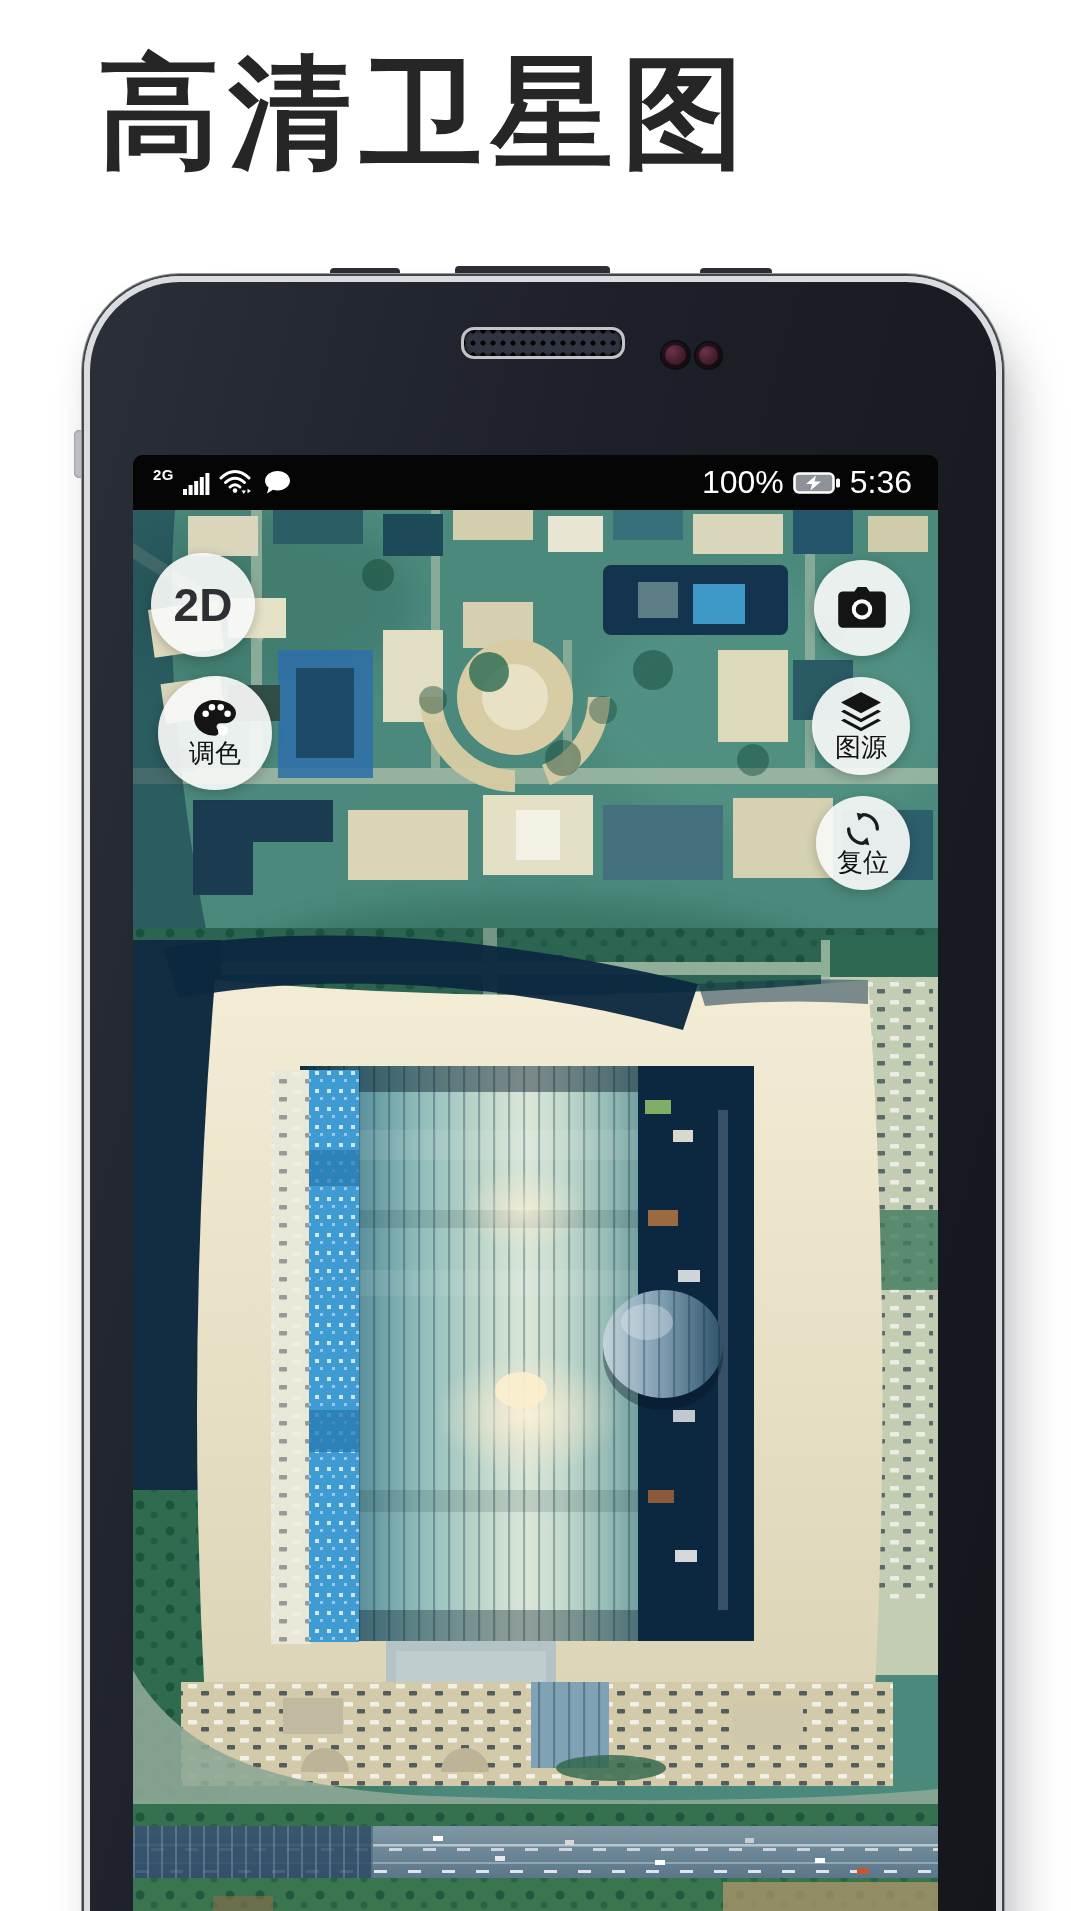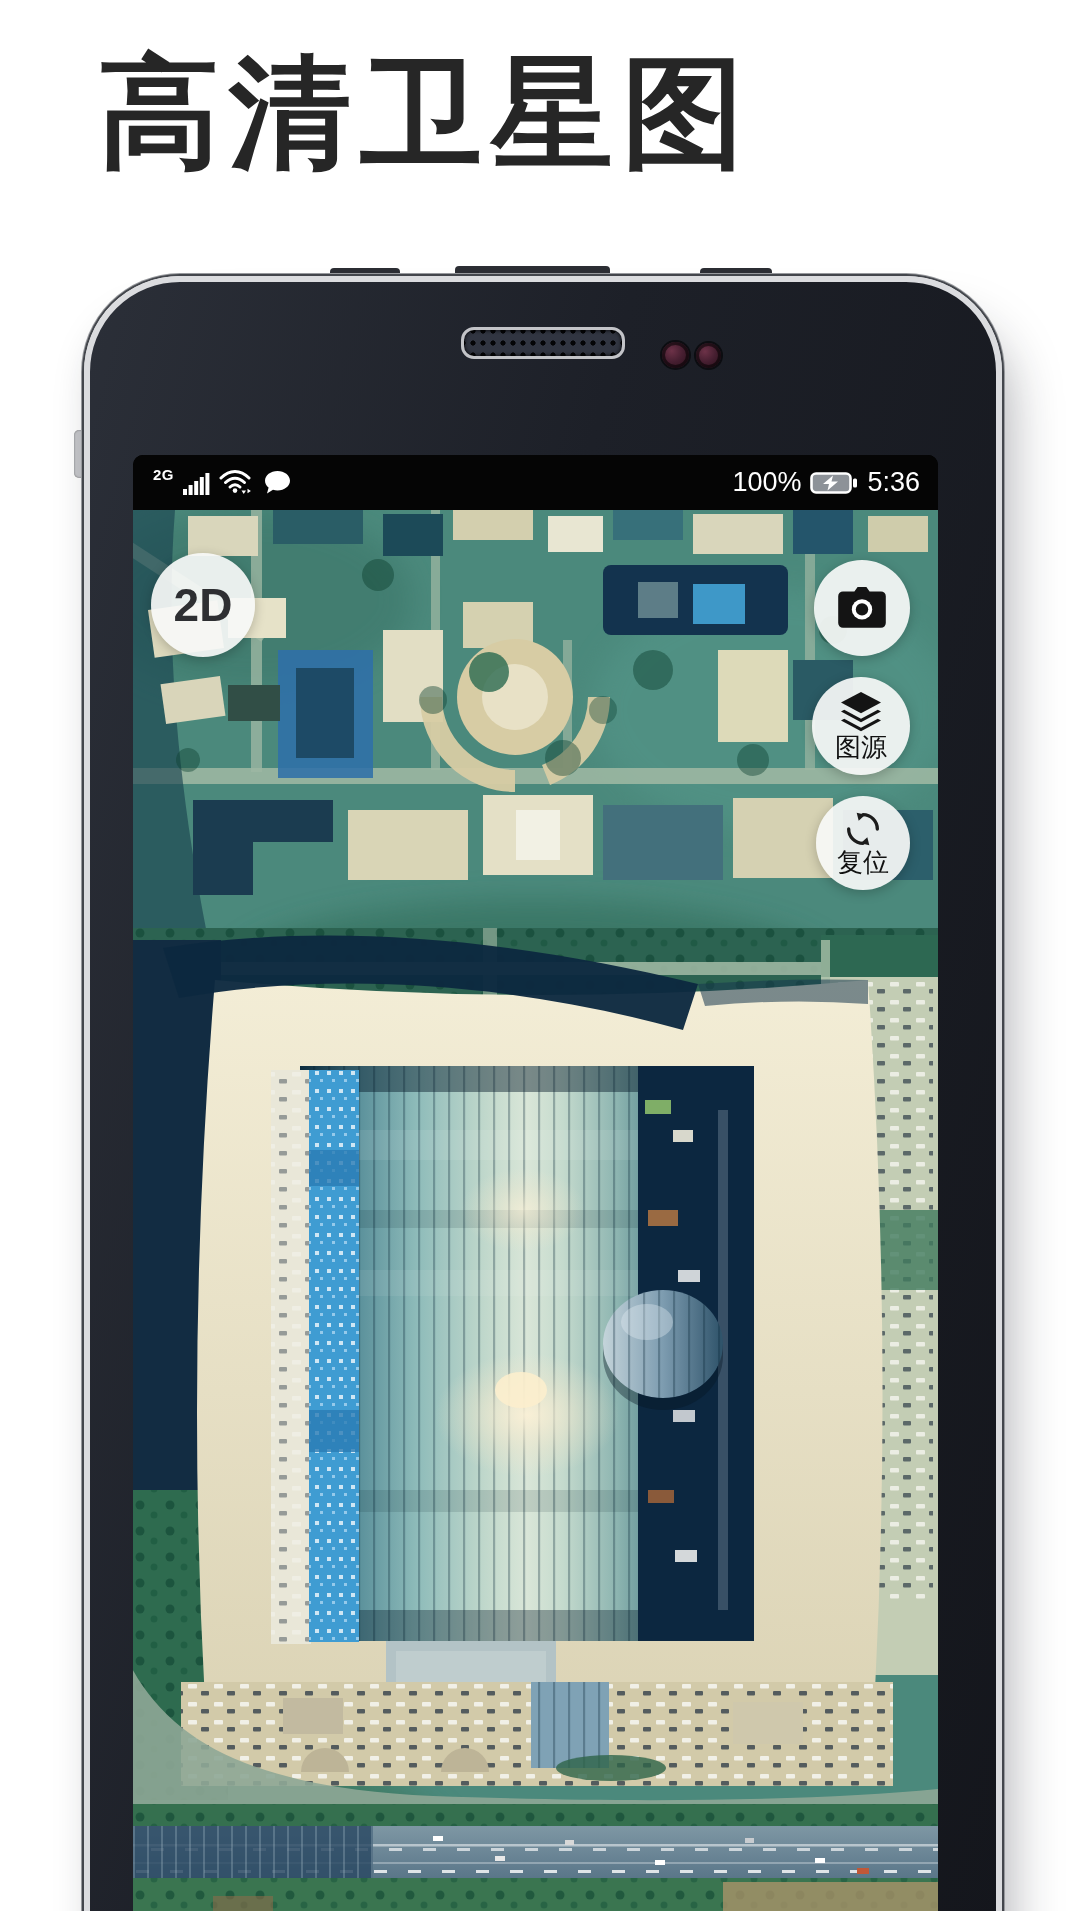--- a/index.html
+++ b/index.html
@@ -42,25 +42,25 @@
   .cam-dot.d1{left:572px;top:60px;}
   .cam-dot.d2{left:606px;top:61px;width:25px;height:25px;}
   
   .screen{
     position:absolute;left:43px;top:173px;width:805px;bottom:0;
     background:#000;border-radius:10px 10px 0 0;overflow:hidden;
   }
   .statusbar{
     position:absolute;top:0;left:0;width:805px;height:55px;background:#050505;
     display:flex;align-items:center;justify-content:space-between;
-    color:#fff;box-sizing:border-box;padding:0 18px 0 20px;
+    color:#fff;box-sizing:border-box;padding:0 26px 0 20px;
   }
   .sb-group{display:flex;align-items:center;gap:9px;}
   .sb-net{font-size:15px;font-weight:bold;transform:translateY(-8px);letter-spacing:.5px;}
-  .sb-text{font-size:27px;font-weight:400;}
+  .sb-text{font-size:32px;font-weight:400;}
   
   .map{
     position:absolute;top:55px;left:0;width:805px;bottom:0;
     background:#4b897c;overflow:hidden;
   }
   .map-art{position:absolute;top:0;left:0;}
   
   .mbtn{
     position:absolute;border-radius:50%;
     background:rgba(247,248,247,.92);
@@ -360,20 +360,31 @@
           <rect x="0" y="1368" width="805" height="33" fill="url(#pTrees)"></rect>
           <rect x="590" y="1372" width="215" height="29" fill="#b0956b" opacity=".75"></rect>
           <rect x="80" y="1386" width="60" height="15" fill="#8a6a4a" opacity=".6"></rect>
         </g>
       </svg>
 
       <div class="mbtn btn-2d">
         <span class="blabel">2D</span>
       </div>
 
+      <div class="mbtn btn-palette">
+        <svg width="46" height="42" viewBox="0 0 24 22">
+          <path d="M11.8 1 C 5.8 1 1 5.2 1 10.4 C 1 15.6 5.8 19.8 11.8 19.8 C 13 19.8 13.9 18.9 13.9 17.8 C 13.9 17.2 13.7 16.8 13.3 16.4 C 13 16 12.8 15.6 12.8 15.1 C 12.8 14 13.7 13.2 14.8 13.2 L 17.2 13.2 C 20.4 13.2 23 10.8 23 7.8 C 23 4 18 1 11.8 1 Z" fill="#141414"></path>
+          <circle cx="7.1" cy="8.2" r="1.7" fill="#fff"></circle>
+          <circle cx="10.4" cy="4.9" r="1.7" fill="#fff"></circle>
+          <circle cx="15" cy="4.9" r="1.7" fill="#fff"></circle>
+          <circle cx="18.6" cy="8.2" r="1.7" fill="#fff"></circle>
+          <circle cx="16.2" cy="17" r="2.6" fill="#fff"></circle>
+        </svg>
+        <span class="blabel">调色</span>
+      </div>
 
       <div class="mbtn btn-camera">
         <svg width="52" height="46" viewBox="0 0 26 23">
           <path d="M9.2 3.2 L10.8 1 L15.2 1 L16.8 3.2 L22.5 3.2 A 2.4 2.4 0 0 1 24.9 5.6 L24.9 19 A 2.4 2.4 0 0 1 22.5 21.4 L3.5 21.4 A 2.4 2.4 0 0 1 1.1 19 L1.1 5.6 A 2.4 2.4 0 0 1 3.5 3.2 Z" fill="#141414"></path>
           <circle cx="13" cy="12.2" r="5.1" fill="#fff"></circle>
           <circle cx="13" cy="12.2" r="3.1" fill="#141414"></circle>
         </svg>
       </div>
 
       <div class="mbtn btn-reset">

